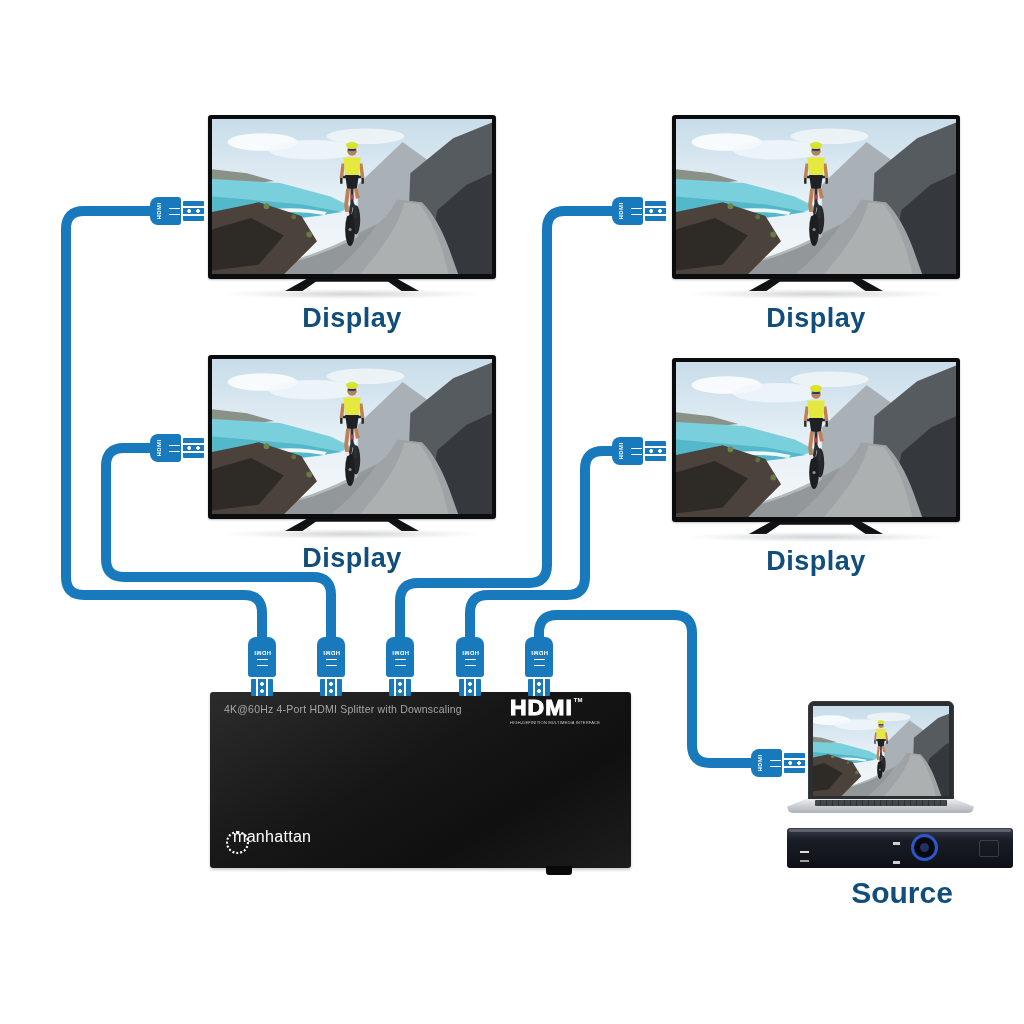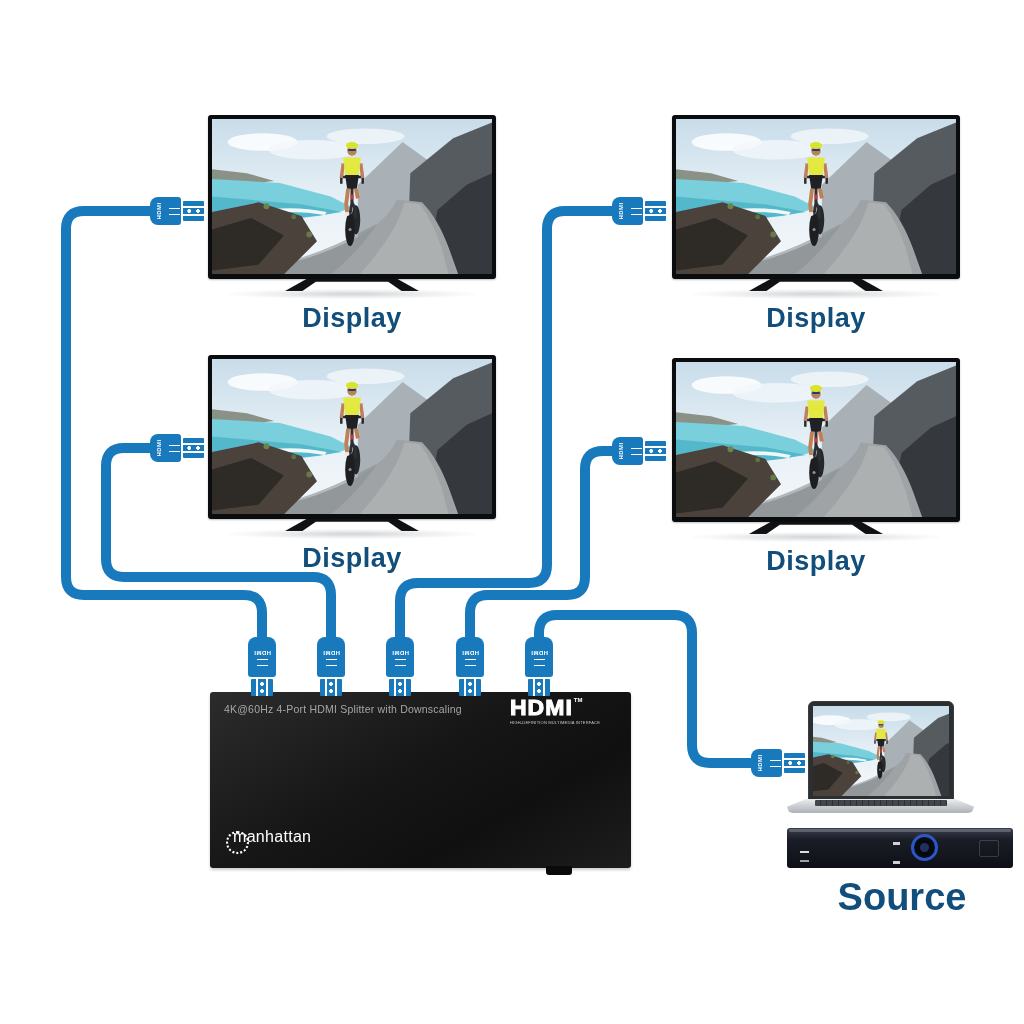--- a/index.html
+++ b/index.html
@@ -91,21 +91,21 @@
              border-top:2px solid rgba(255,255,255,0.85); border-bottom:2px solid rgba(255,255,255,0.6); }
   .dvr-btns { position:absolute; left:106px; top:14px; width:7px; height:16px;
               border-top:3px solid rgba(255,255,255,0.8); border-bottom:3px solid rgba(255,255,255,0.8); }
   .dvr-ring { position:absolute; left:124px; top:6px; width:27px; height:27px; border-radius:50%;
               border:3px solid #2b57c9; background:#070910; box-sizing:border-box; }
   .dvr-ring::after { content:""; position:absolute; left:6px; top:6px; width:9px; height:9px;
                      border-radius:50%; background:#20325c; }
   .dvr-btn2 { position:absolute; left:192px; top:12px; width:18px; height:15px;
               border:1px solid rgba(255,255,255,0.16); border-radius:2px; }
   .source-label { position:absolute; left:810px; top:876px; width:184px; z-index:2;
-                  text-align:center; color:#124e7c; font-weight:bold; font-size:38px; }
+                  text-align:center; color:#124e7c; font-weight:bold; font-size:30px; }
 </style>
 </head>
 <body>
 
 <svg width="0" height="0" style="position:absolute">
   <defs>
     <linearGradient id="g-sky" x1="0" y1="0" x2="0" y2="1">
       <stop offset="0" stop-color="#c7dce9"></stop>
         <stop offset="0.55" stop-color="#e9f1f7"></stop>
         <stop offset="1" stop-color="#f4f7f9"></stop>

